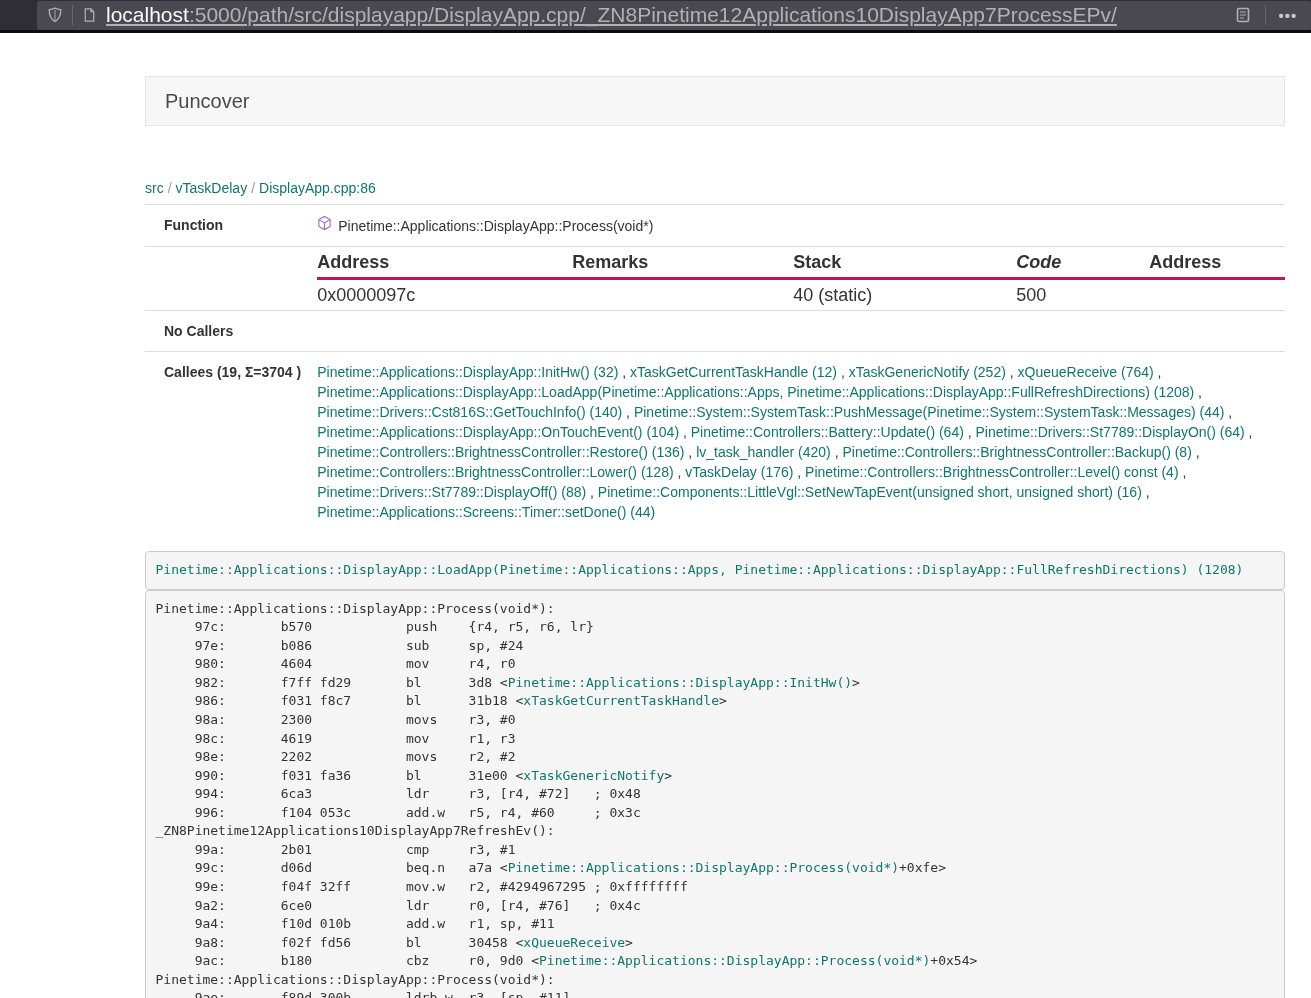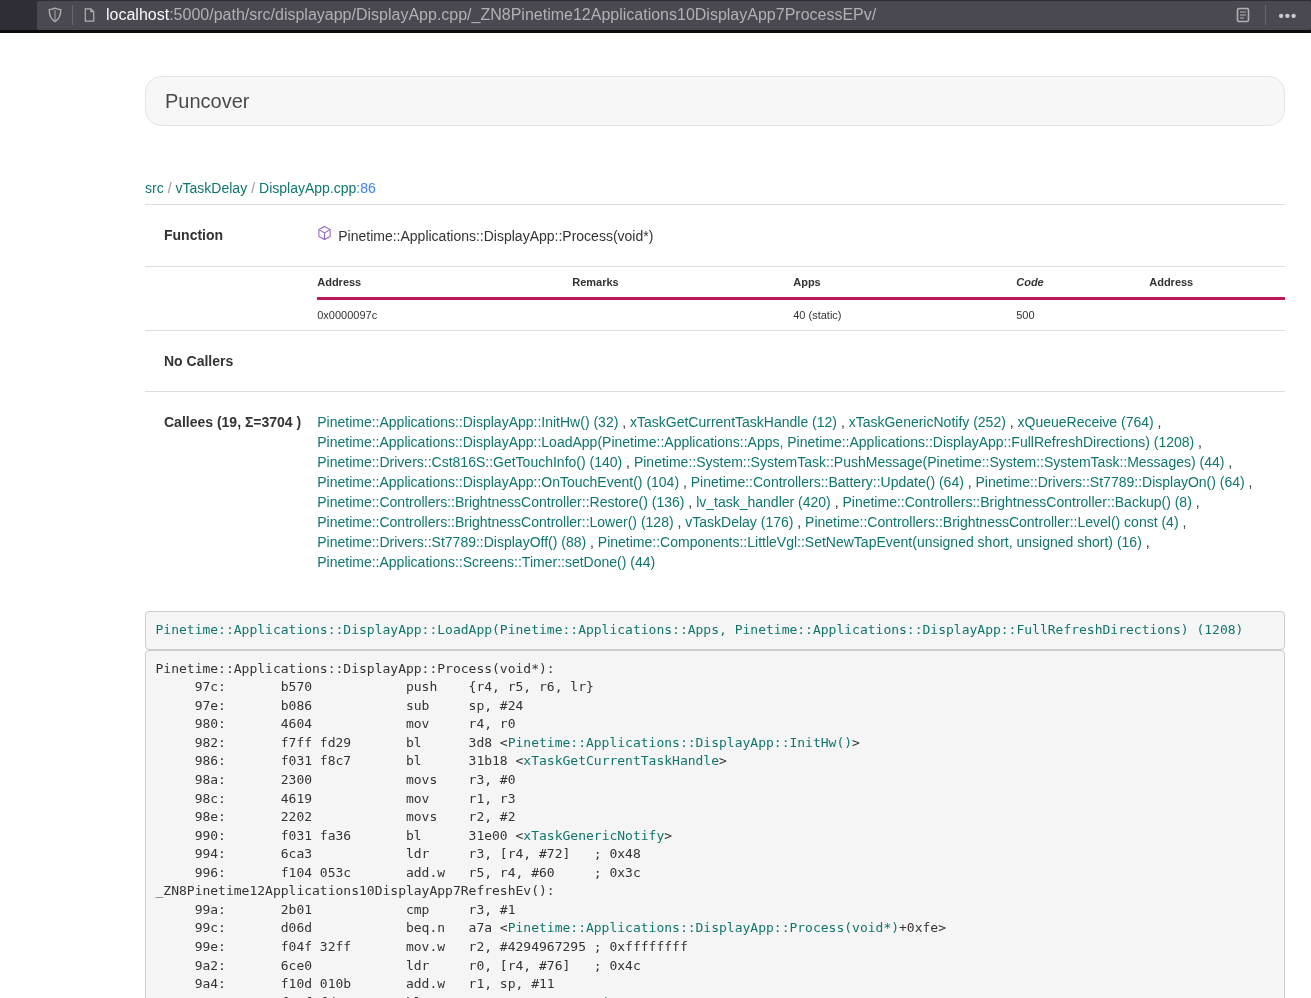--- a/index.html
+++ b/index.html
@@ -19,48 +19,49 @@
   }
   .urlbar {
     margin-left:37px; flex:1; height:29px;
     background:#4a4952; border-radius:2px;
     display:flex; align-items:center;
     padding:0 10px; gap:9px;
   }
   .urlbar svg { display:block; }
   .chrome-sep { width:1px; height:20px; background:#66646e; }
   .url-text {
-    font-size:16px; color:#b1b1b3; white-space:nowrap; overflow:hidden;
+    font-size:21px; color:#b1b1b3; white-space:nowrap; overflow:hidden;
     flex:1;
+    text-decoration:underline;
   }
   .url-text .host { color:#f9f9fa; }
   .icon-btn { display:flex; align-items:center; justify-content:center; width:26px; height:26px; border-radius:3px; cursor:pointer; }
   .dots { color:#c7c7cd; font-size:15px; letter-spacing:1px; font-weight:bold; line-height:1; }
   
   .container { margin-left:145px; width:1140px; }
   .well {
     margin-top:43px;
-    background:#f7f7f7; border:1px solid #e5e5e5; border-radius:16px;
+    background:#f7f7f7; border:1px solid #e5e5e5; border-radius:0;
     padding:12px 19px;
   }
   .well h1 { margin:0; font-size:20px; font-weight:500; color:#4a4a4a; line-height:24px; }
   .breadcrumb { margin-top:52px; font-size:14px; line-height:20px; }
   .breadcrumb .sep { color:#999; padding:0 4px; }
-  .breadcrumb .line-no { color:#3b82f6; }
+  .breadcrumb .line-no { color:#0f766e; }
   a.lnk { color:#0f766e; text-decoration:none; cursor:pointer; }
   a.nw { white-space:nowrap; }
   
   table.fn { margin-top:6px; width:100%; border-collapse:collapse; font-size:14px; }
   table.fn > tbody > tr > th,
   table.fn > tbody > tr > td {
     border-top:1px solid #ddd; text-align:left; vertical-align:top;
-    padding:20px 8px; line-height:20px; font-weight:normal;
+    padding:10px 8px; line-height:20px; font-weight:normal;
   }
   table.fn > tbody > tr > th { font-weight:bold; width:151px; padding-left:19px; white-space:nowrap; }
-  table.inner { width:100%; border-collapse:collapse; font-size:11px; }
+  table.inner { width:100%; border-collapse:collapse; font-size:18px; }
   table.inner th, table.inner td {
     text-align:left; vertical-align:top; padding:5px 8px 5px 0; line-height:20px;
   }
   table.inner td { border-top:3px solid #be185d; }
   table.inner .c-addr { width:255px; }
   table.inner .c-rem  { width:221px; }
   table.inner .c-stack{ width:223px; }
   table.inner .c-code { width:133px;font-style:italic; }
   td.nested { padding:0 0 0 8px !important; }
   .fn-name { display:flex; align-items:center; gap:6px; }
@@ -133,21 +134,21 @@
         </td>
       </tr>
       <tr>
         <th></th>
         <td class="nested">
           <table class="inner">
             <tbody>
               <tr>
                 <th class="c-addr">Address</th>
                 <th class="c-rem">Remarks</th>
-                <th class="c-stack">Apps</th>
+                <th class="c-stack">Stack</th>
                 <th class="c-code">Code</th>
                 <th>Address</th>
               </tr>
               <tr>
                 <td>0x0000097c</td>
                 <td></td>
                 <td>40 (static)</td>
                 <td>500</td>
                 <td></td>
               </tr>

